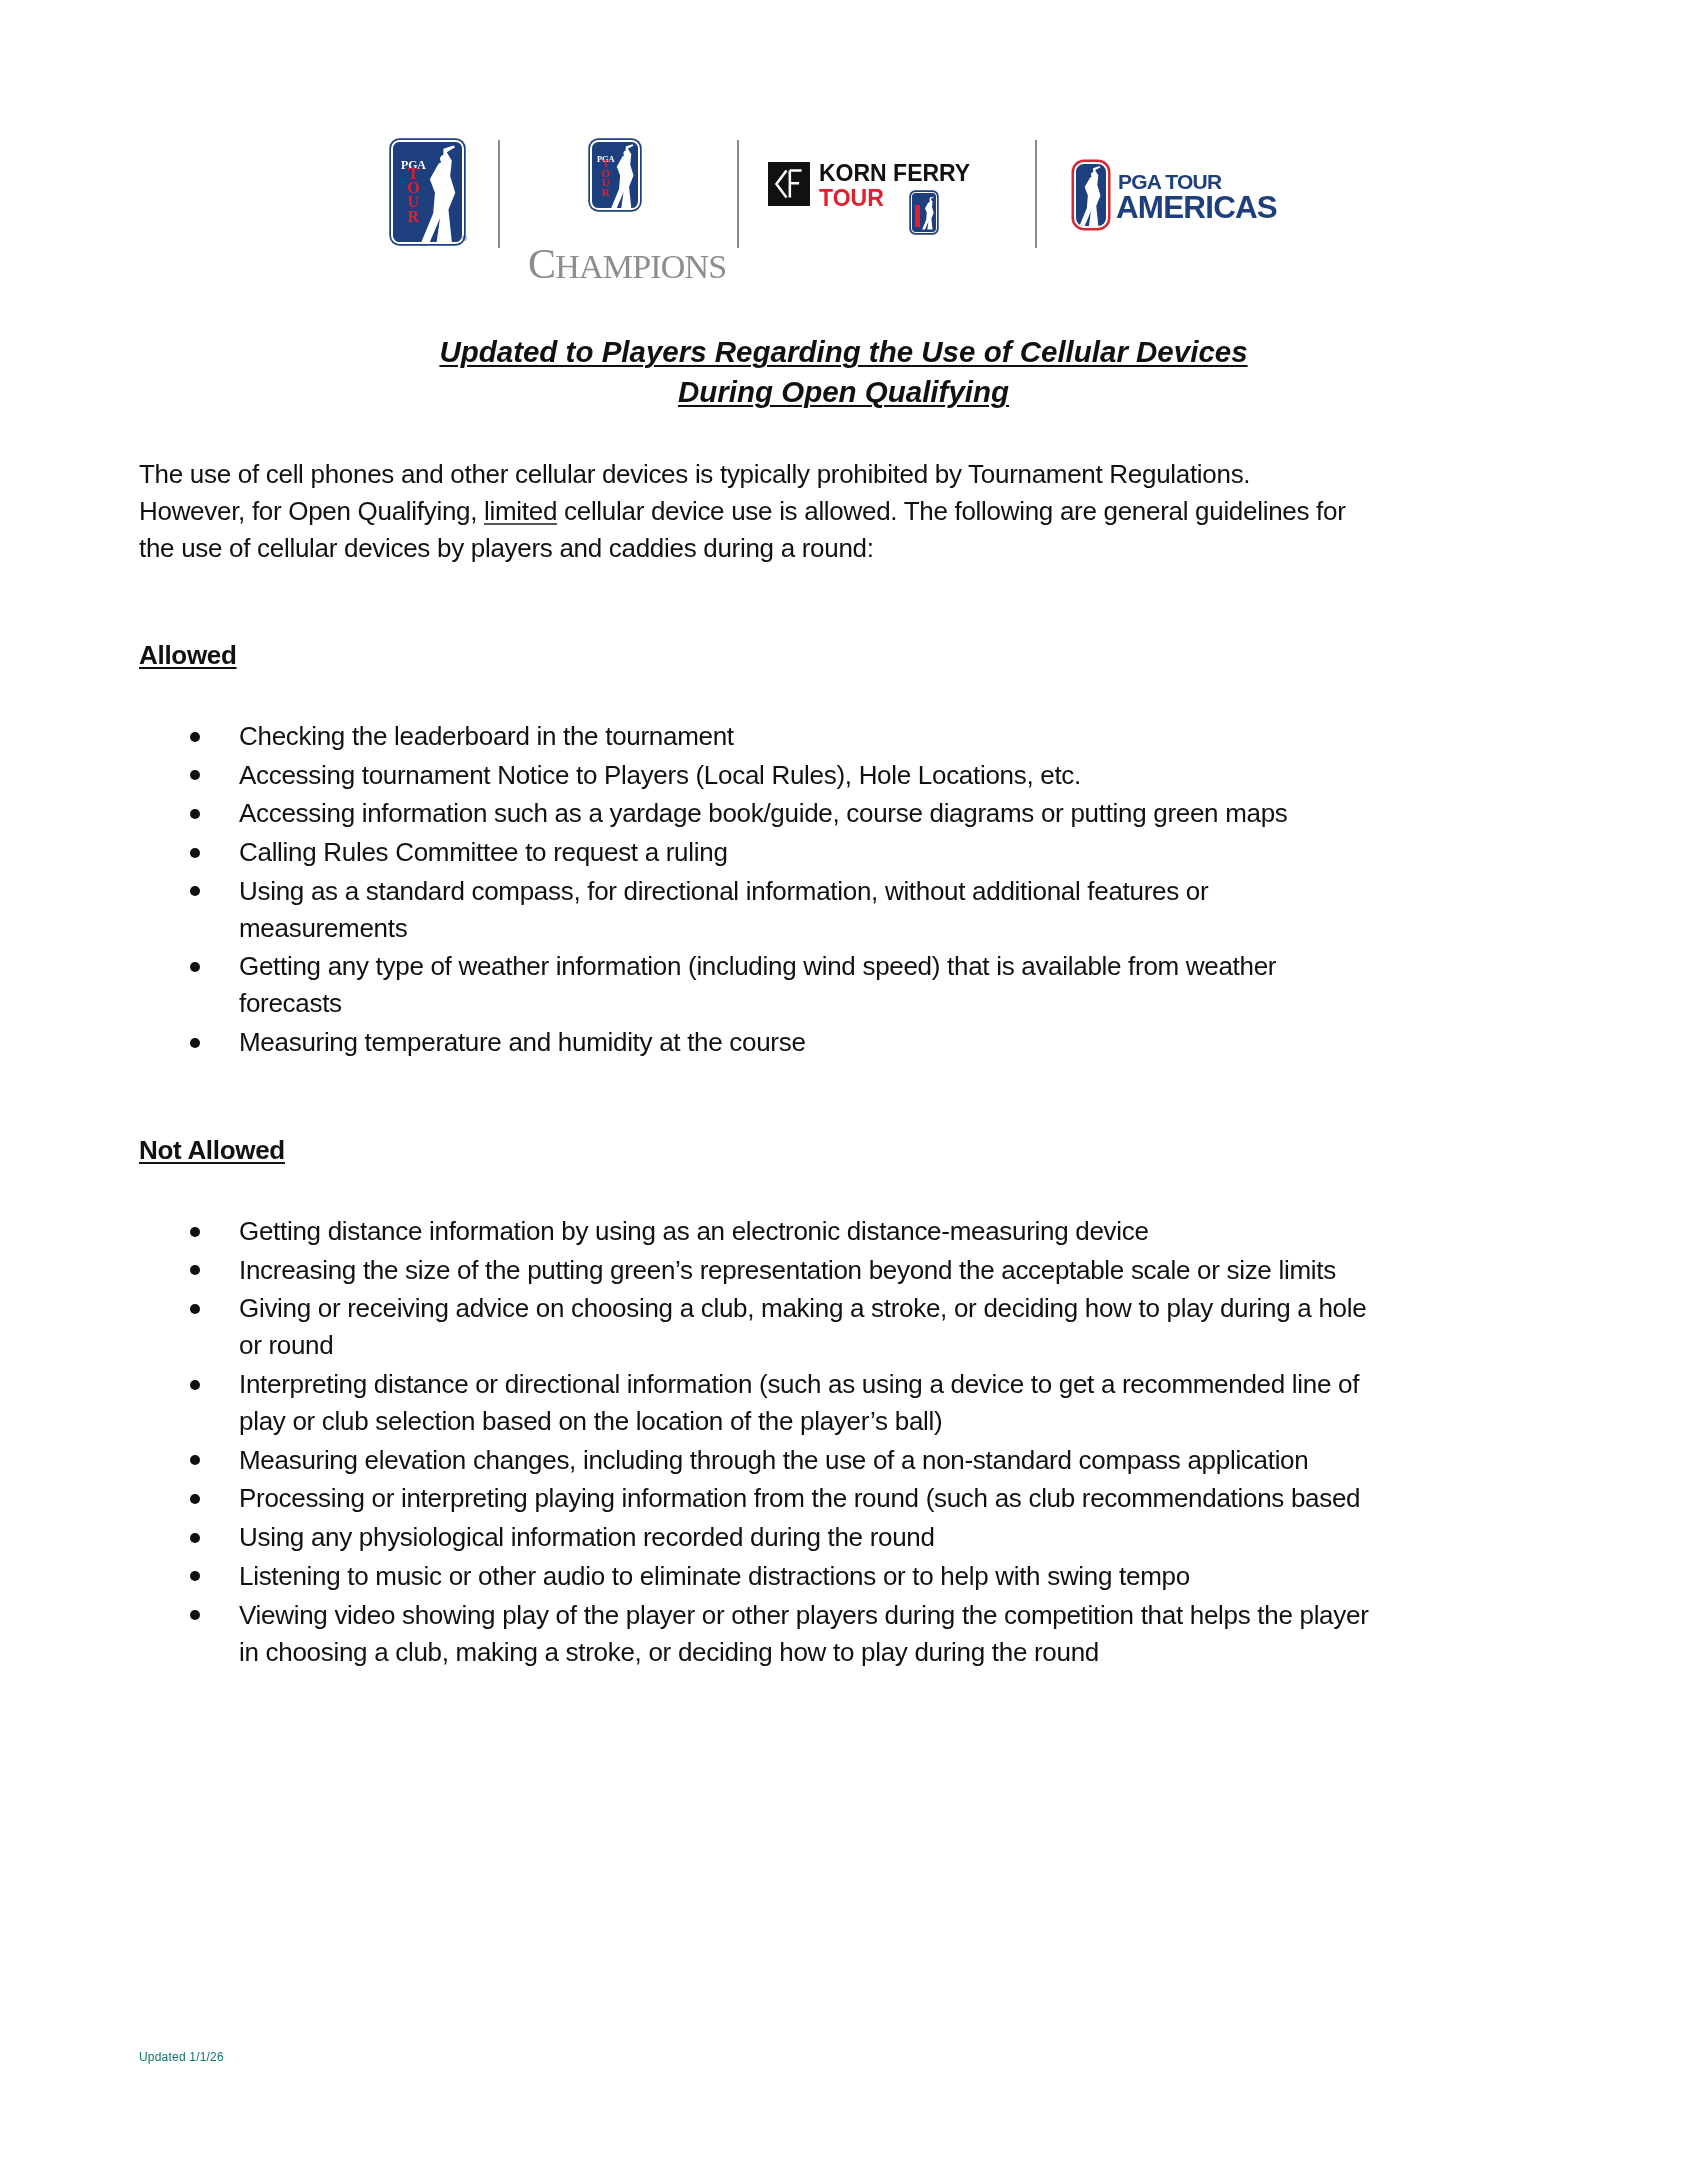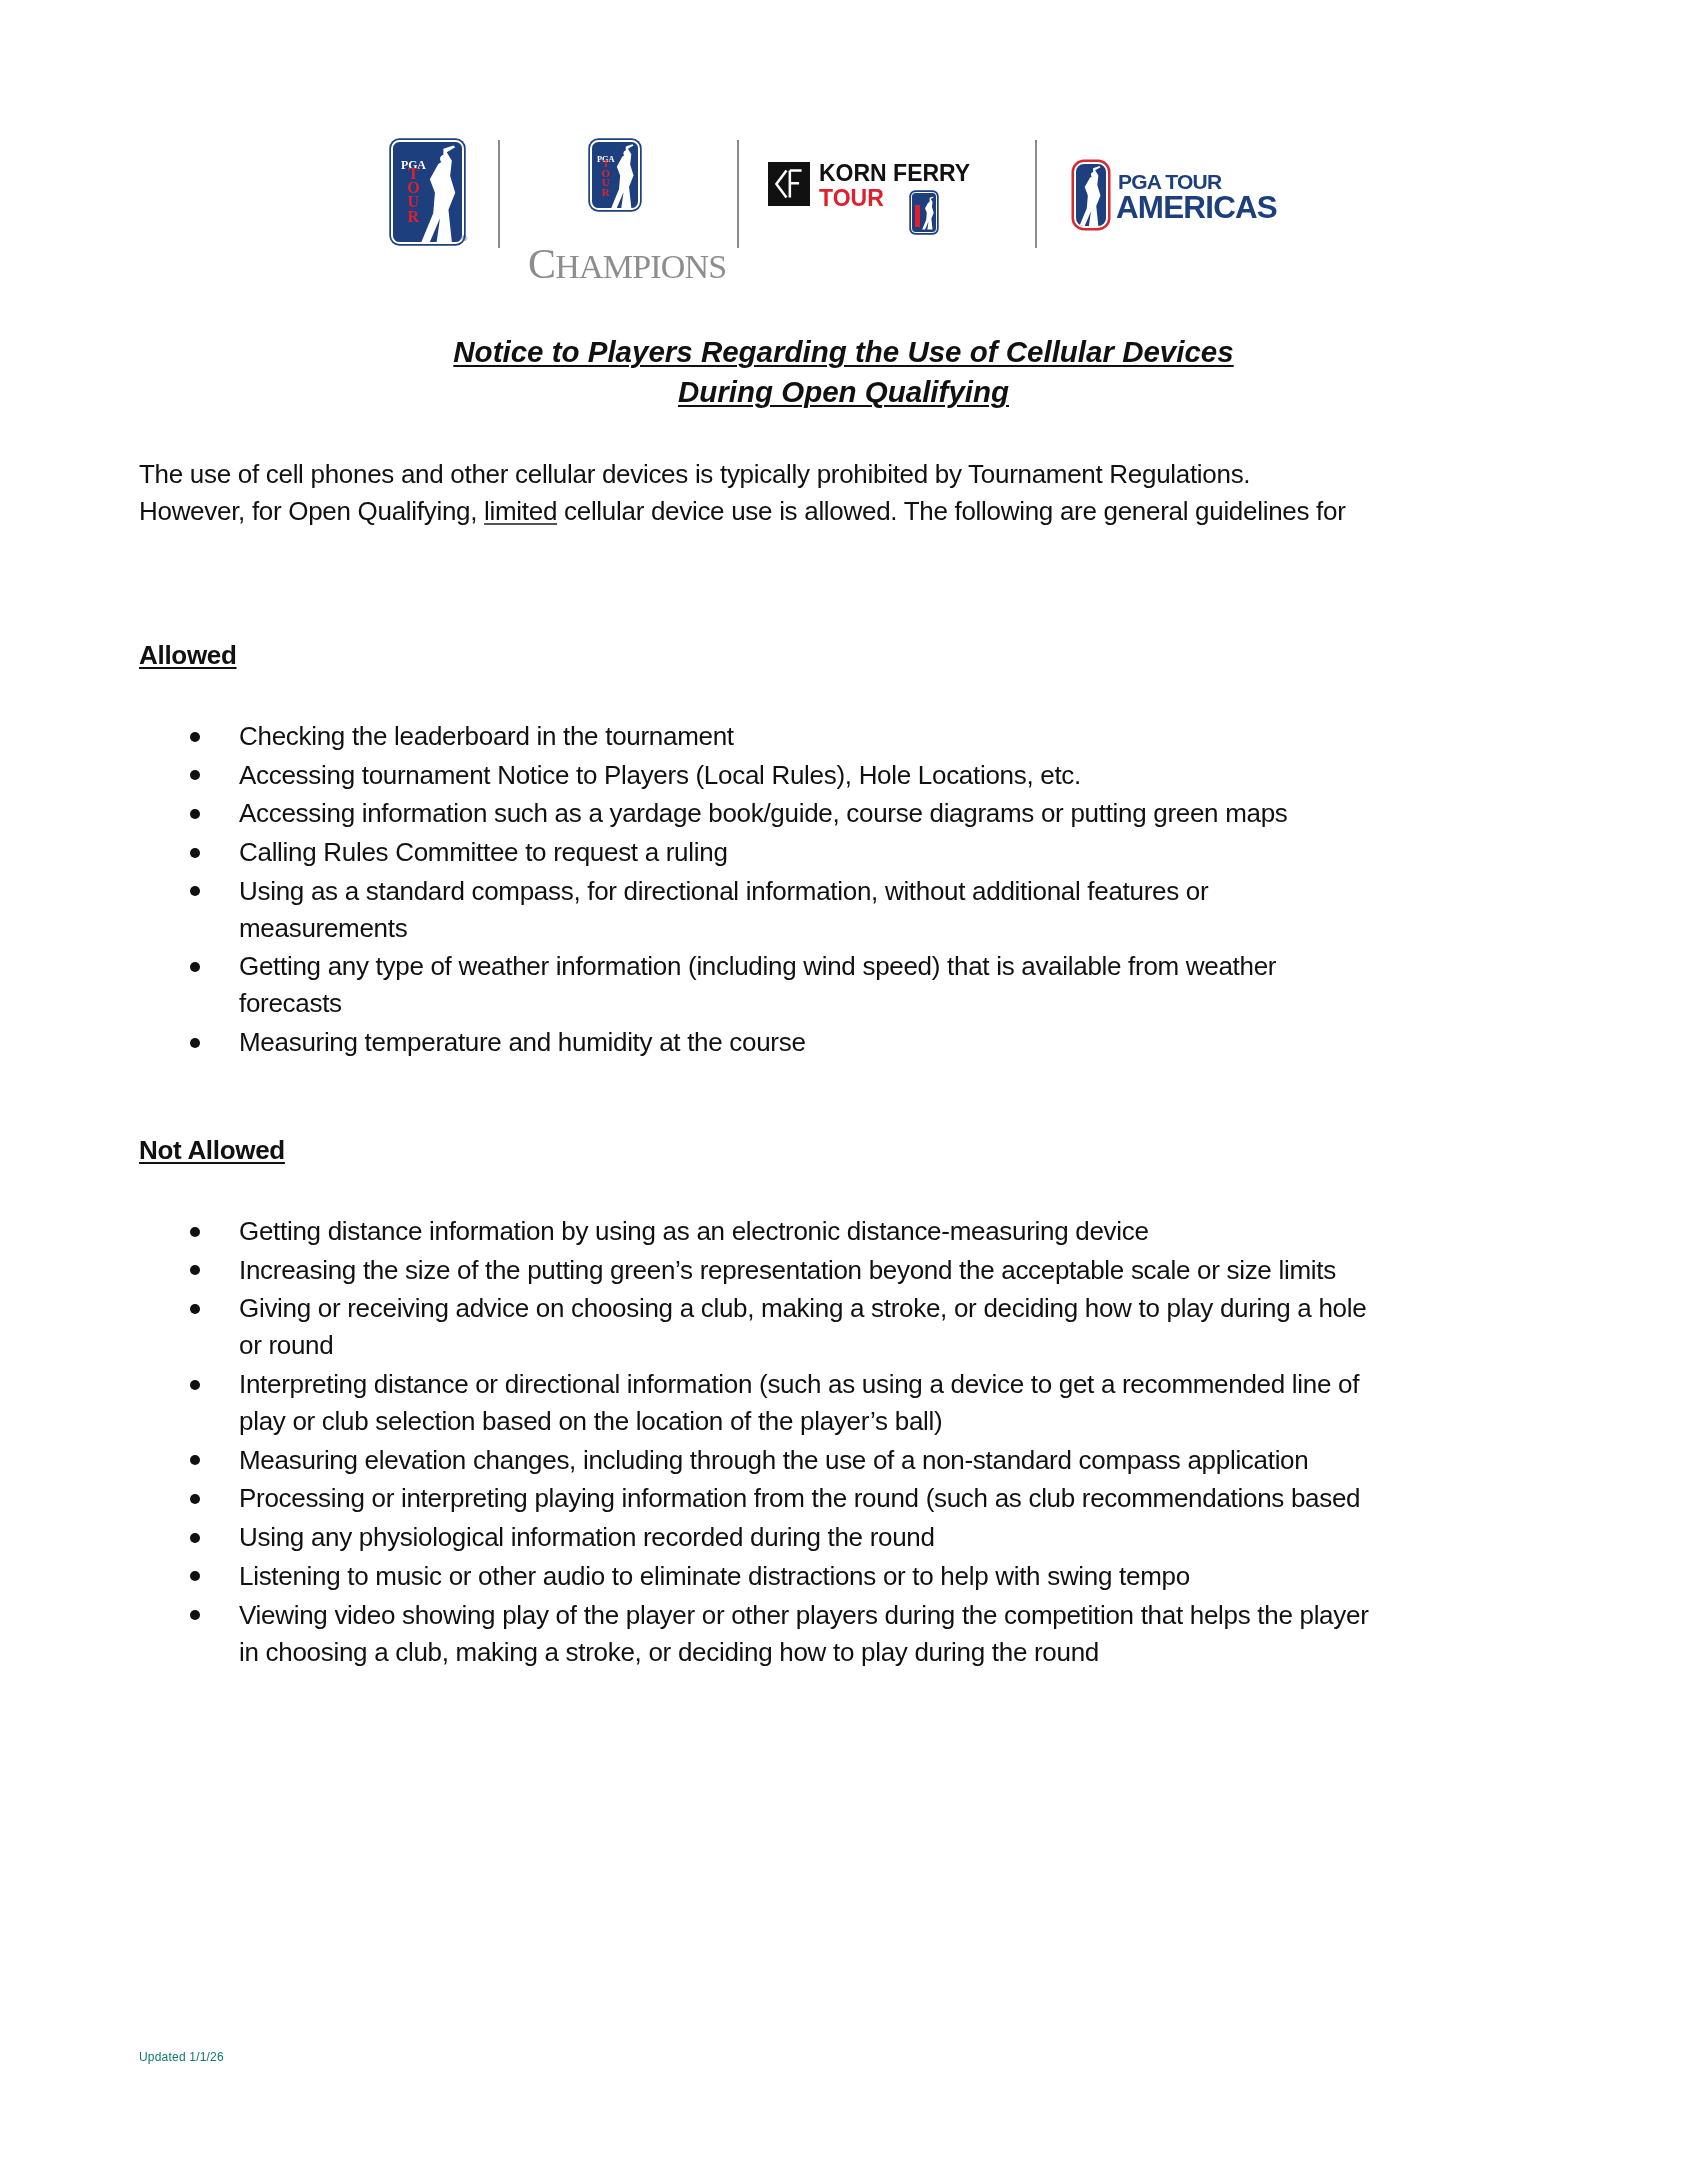--- a/index.html
+++ b/index.html
@@ -123,27 +123,28 @@
         <path d="M30 8 L42 4 L44 6 L34 12 L40 22 L38 40 L44 60 L36 80 L40 118 L22 118 L26 90 L14 118 L4 118 L18 84 L20 60 L14 44 L24 26 L30 22 Z" fill="#ffffff"></path>
         <circle cx="31" cy="20" r="5" fill="#ffffff"></circle>
       </svg>
     </div>
     <div class="amer-text" style="left:49px; top:32px; font-size:21px;">PGA TOUR</div>
     <div class="amer-text" style="left:47px; top:51px; font-size:32px; transform:scaleX(0.98); transform-origin:left;">AMERICAS</div>
   </div>
 </div>
 
 <div class="title">
-  <div>Notice to Players Regarding the Use of Cellular Devices</div>
+  <div>Updated to Players Regarding the Use of Cellular Devices</div>
   <div>During Open Qualifying</div>
 </div>
 
 <div class="para">
   <div class="line">The use of cell phones and other cellular devices is typically prohibited by Tournament Regulations.</div>
   <div class="line"><span>However, for Open Qualifying, </span><span class="u">limited</span><span> cellular device use is allowed. The following are general guidelines for</span></div>
+  <div class="line">the use of cellular devices by players and caddies during a round:</div>
 </div>
 
 <div class="section-head" style="top:640px;">Allowed</div>
 <ul class="bullets" id="allowed-list" style="top:718px;">
     <li>
       <span class="dot"></span>
       <span class="line">Checking the leaderboard in the tournament</span>
     </li>
     <li>
       <span class="dot"></span>

